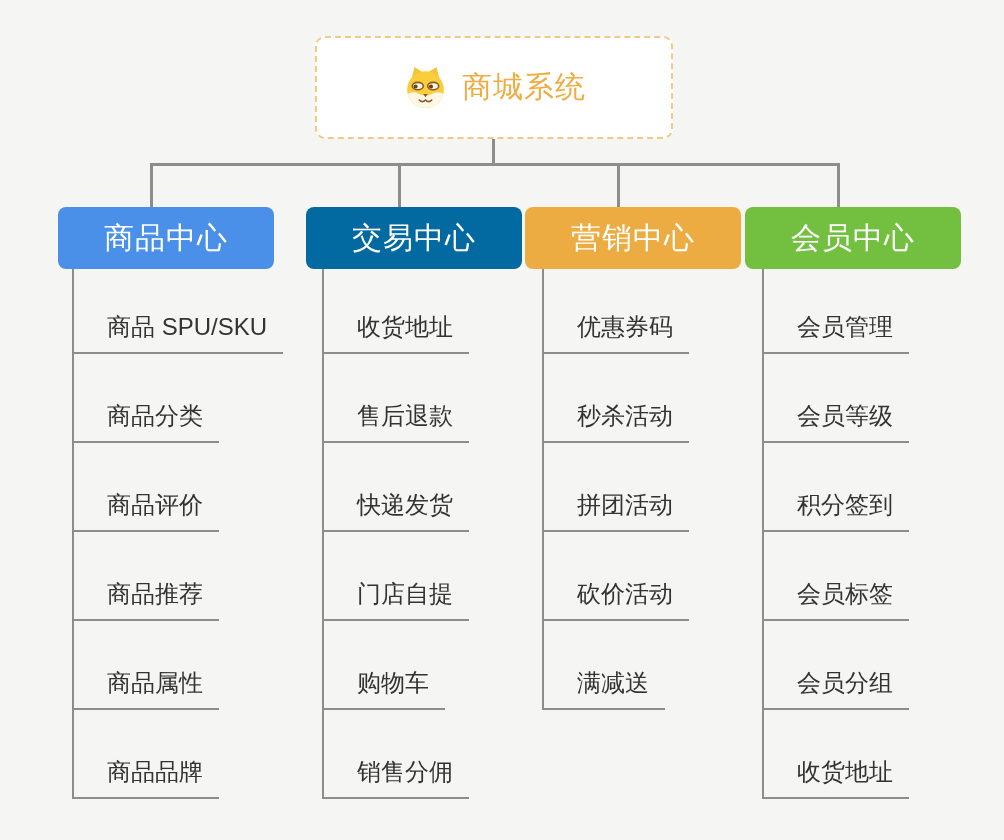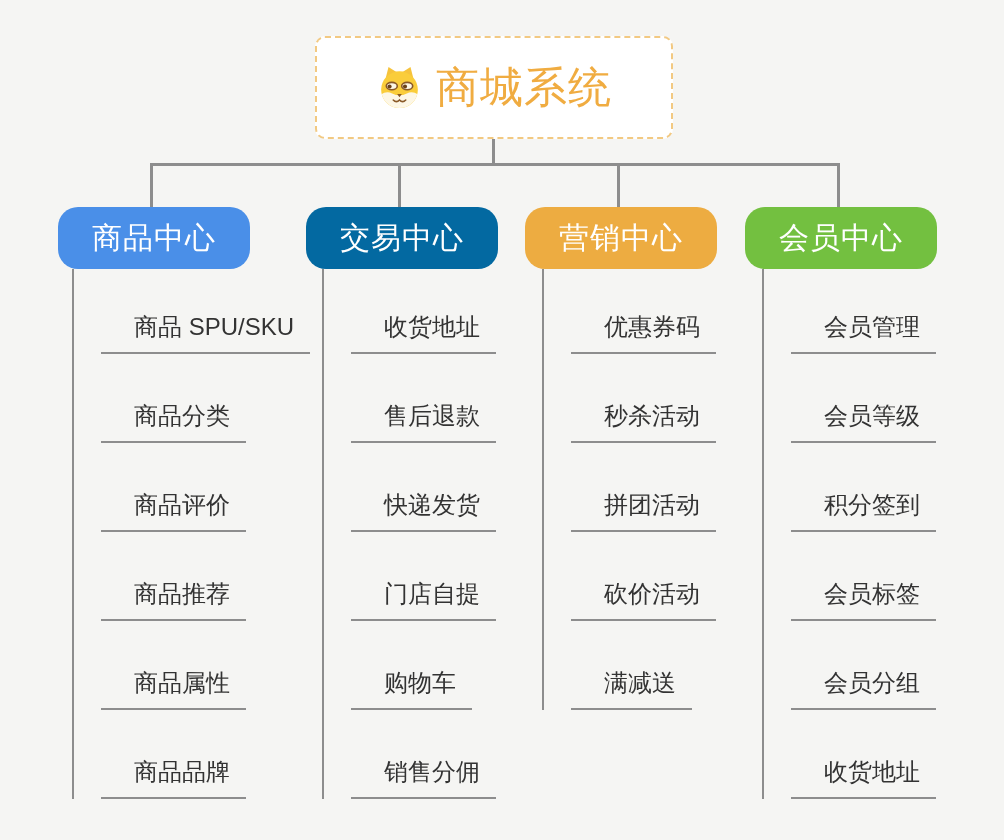--- a/index.html
+++ b/index.html
@@ -35,32 +35,32 @@
     background: var(--root-background, #FFFFFF);
     border: 2px dashed var(--root-border, #F2C982);
     border-radius: 10px;
     display: flex;
     align-items: center;
     justify-content: center;
     gap: 13px;
     cursor: pointer;
   }
   .root-title {
-    font-size: 43px;
+    font-size: 30px;
     letter-spacing: 1px;
     color: var(--root-text, #F0AC41);
     white-space: nowrap;
   }
   .dog-icon { width: 47px; height: 47px; display: block; }
   
   .branch {
     position: absolute;
     top: 207px;
-    width: 192px; height: 62px;
-    border-radius: 20px;
+    width: 216px; height: 62px;
+    border-radius: 8px;
     display: flex;
     align-items: center;
     justify-content: center;
     cursor: pointer;
   }
   .branch span {
     font-size: 30px;
     color: var(--branch-text, #FFFFFF);
     letter-spacing: 1px;
     white-space: nowrap;
@@ -81,21 +81,20 @@
   .children-3 { left: 762px; }
   .child {
     display: flex;
     align-items: flex-end;
     height: 89px;
     width: max-content;
     box-sizing: border-box;
     border-bottom: 2px solid var(--connector, #8D8D8D);
     padding: 4px 16px 9px 33px;
     cursor: pointer;
-    margin-left: 27px;
   }
   .child:first-child { height: 85px; }
   .child span {
     font-size: 24px;
     color: var(--child-text, #333333);
     white-space: nowrap;
   }
 </style>
 </head>
 <body>

